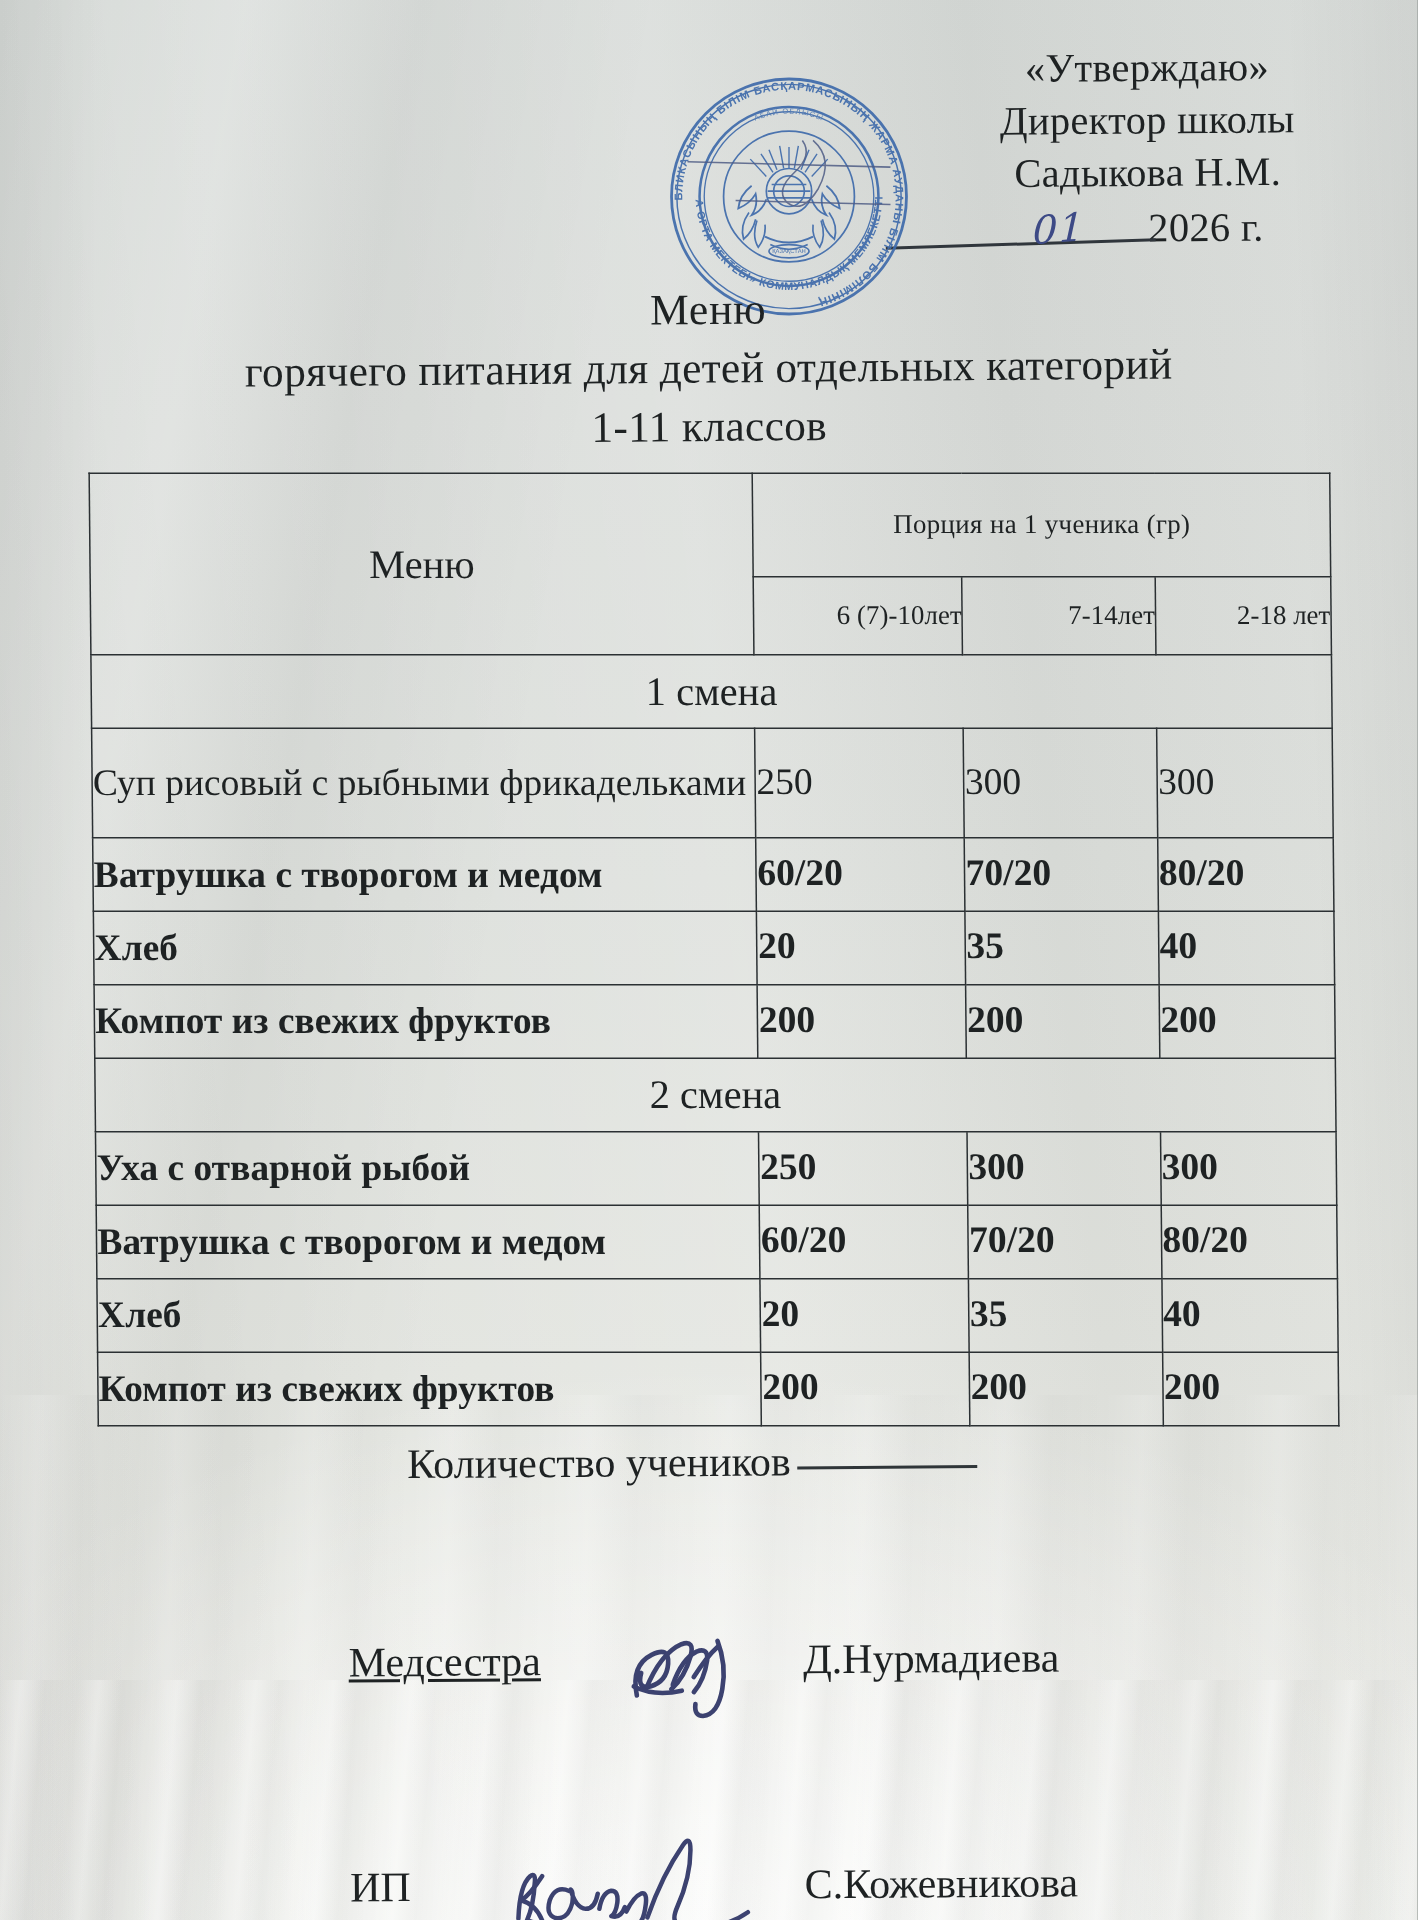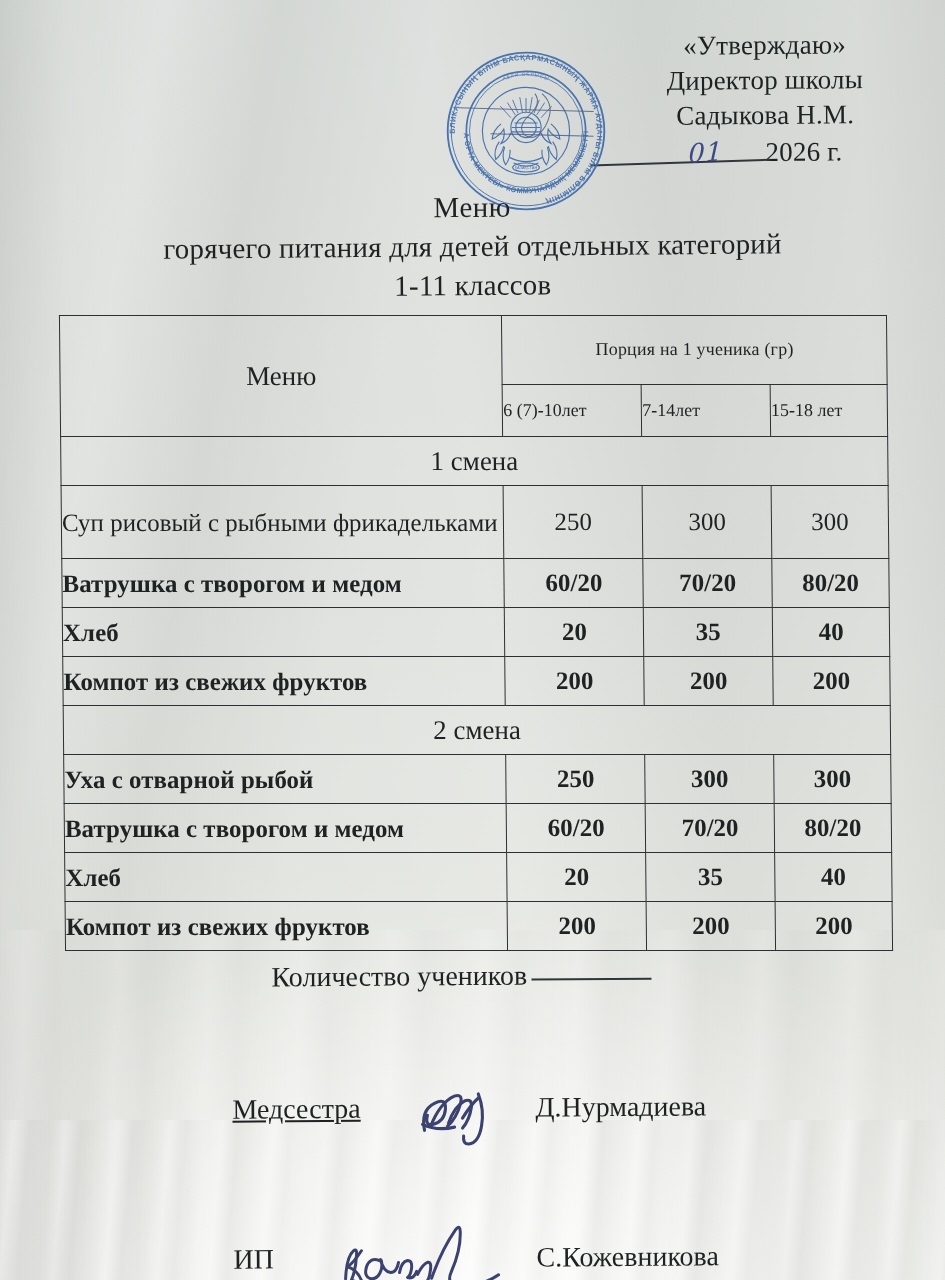--- a/index.html
+++ b/index.html
@@ -147,40 +147,39 @@
     vertical-align: middle;
   }
   .h-portion {
     text-align: center;
     font-size: 18px;
     height: 66px;
     vertical-align: middle;
     letter-spacing: 0.2px;
   }
   .h-age {
-    text-align: left;
+    text-align: right;
     font-size: 18px;
     height: 50px;
     vertical-align: middle;
   }
   .shift-row td {
     text-align: center;
     font-size: 27px;
     height: 48px;
     vertical-align: middle;
   }
   td.dish {
     text-align: left;
     padding: 4px 6px 4px 14px;
     font-size: 25px;
     line-height: 1.16;
     vertical-align: middle;
   }
   td.val {
-    text-align: center;
     font-size: 25px;
     vertical-align: middle;
   }
   tr.r-tall td { height: 72px; }
   tr.r-norm td { height: 48px; font-weight: bold; }
 
   
   .footer {
     position: absolute;
     left: 0;
@@ -321,21 +320,21 @@
           <col class="c-age3">
       </colgroup>
       <thead>
         <tr>
           <th class="h-menu" rowspan="2">Меню</th>
           <th class="h-portion" colspan="3">Порция на 1 ученика (гр)</th>
         </tr>
         <tr>
           <th class="h-age">6 (7)-10лет</th>
           <th class="h-age">7-14лет</th>
-          <th class="h-age">15-18 лет</th>
+          <th class="h-age">2-18 лет</th>
         </tr>
       </thead>
       <tbody id="tbody">
           <tr class="shift-row">
             <td colspan="4">1 смена</td>
           </tr>
           <tr class="r-tall">
             <td class="dish">Суп рисовый с рыбными фрикадельками</td>
             <td class="val">250</td>
             <td class="val">300</td>

